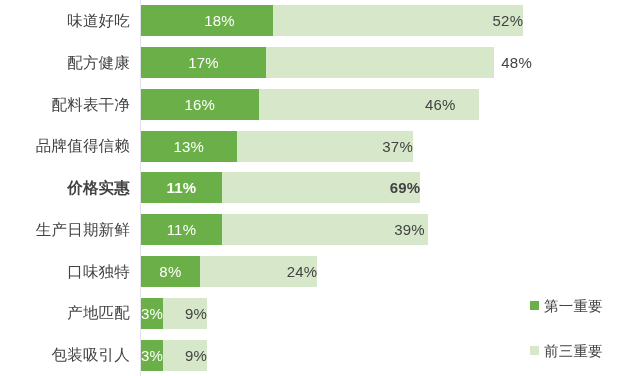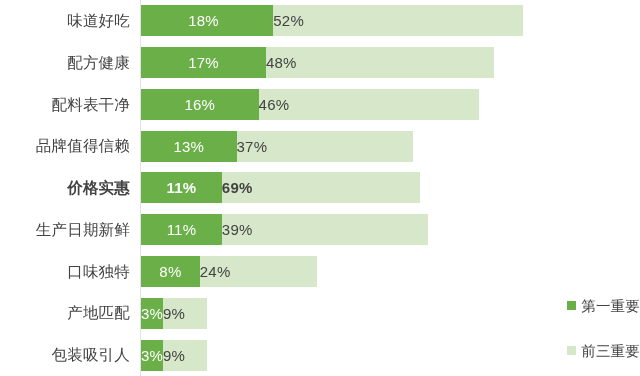--- a/index.html
+++ b/index.html
@@ -82,38 +82,37 @@
     color: #ffffff;
     font-size: 15px;
     white-space: nowrap;
     letter-spacing: 0.2px;
   }
   .val-light-label {
     position: absolute;
     top: 5.3px;
     height: 31px;
     line-height: 31px;
-    text-align: left;
+    text-align: right;
     color: #434343;
     font-size: 15px;
     white-space: nowrap;
     letter-spacing: 0.2px;
   }
   
   #legend {
     position: absolute;
     left: 530px;
     top: 297px;
     width: 110px;
   }
   .legend-item {
     position: relative;
     height: 45px;
     white-space: nowrap;
-    text-align: right;
   }
   .legend-swatch {
     display: inline-block;
     width: 9px;
     height: 9px;
     vertical-align: middle;
     margin-right: 5px;
     position: relative;
     top: -1px;
   }
@@ -132,29 +131,29 @@
 
   <div id="plot-area">
     <div class="axis-line"></div>
 
   <div class="bar-row" style="top: 0px;">
         <div class="cat-label">味道好吃</div>
         <div class="bars-clip">
           <div class="bar-light" style="width: 382.2px; background: rgb(214, 232, 201);"></div>
           <div class="bar-dark" style="width: 132.3px; background: rgb(106, 175, 71);"></div>
           <div class="val-light-label" style="left: 132.3px; width: 249.9px;">52%</div>
-          <div class="val-dark-label" style="left: 0px; width: 125px;">18%</div>
+          <div class="val-dark-label" style="left: 16px; width: 125px;">18%</div>
         </div>
       </div>
       <div class="bar-row" style="top: 41.7778px;">
         <div class="cat-label">配方健康</div>
         <div class="bars-clip">
           <div class="bar-light" style="width: 352.8px; background: rgb(214, 232, 201);"></div>
           <div class="bar-dark" style="width: 124.95px; background: rgb(106, 175, 71);"></div>
-          <div class="val-light-label" style="left: 124.95px; width: 258px;">48%</div>
+          <div class="val-light-label" style="left: 124.95px; width: 258px; padding-left: 8px;">48%</div>
           <div class="val-dark-label" style="left: 0px; width: 124.95px;">17%</div>
         </div>
       </div>
       <div class="bar-row" style="top: 83.5556px;">
         <div class="cat-label">配料表干净</div>
         <div class="bars-clip">
           <div class="bar-light" style="width: 338.1px; background: rgb(214, 232, 201);"></div>
           <div class="bar-dark" style="width: 117.6px; background: rgb(106, 175, 71);"></div>
           <div class="val-light-label" style="left: 117.6px; width: 197px;">46%</div>
           <div class="val-dark-label" style="left: 0px; width: 117.6px;">16%</div>

